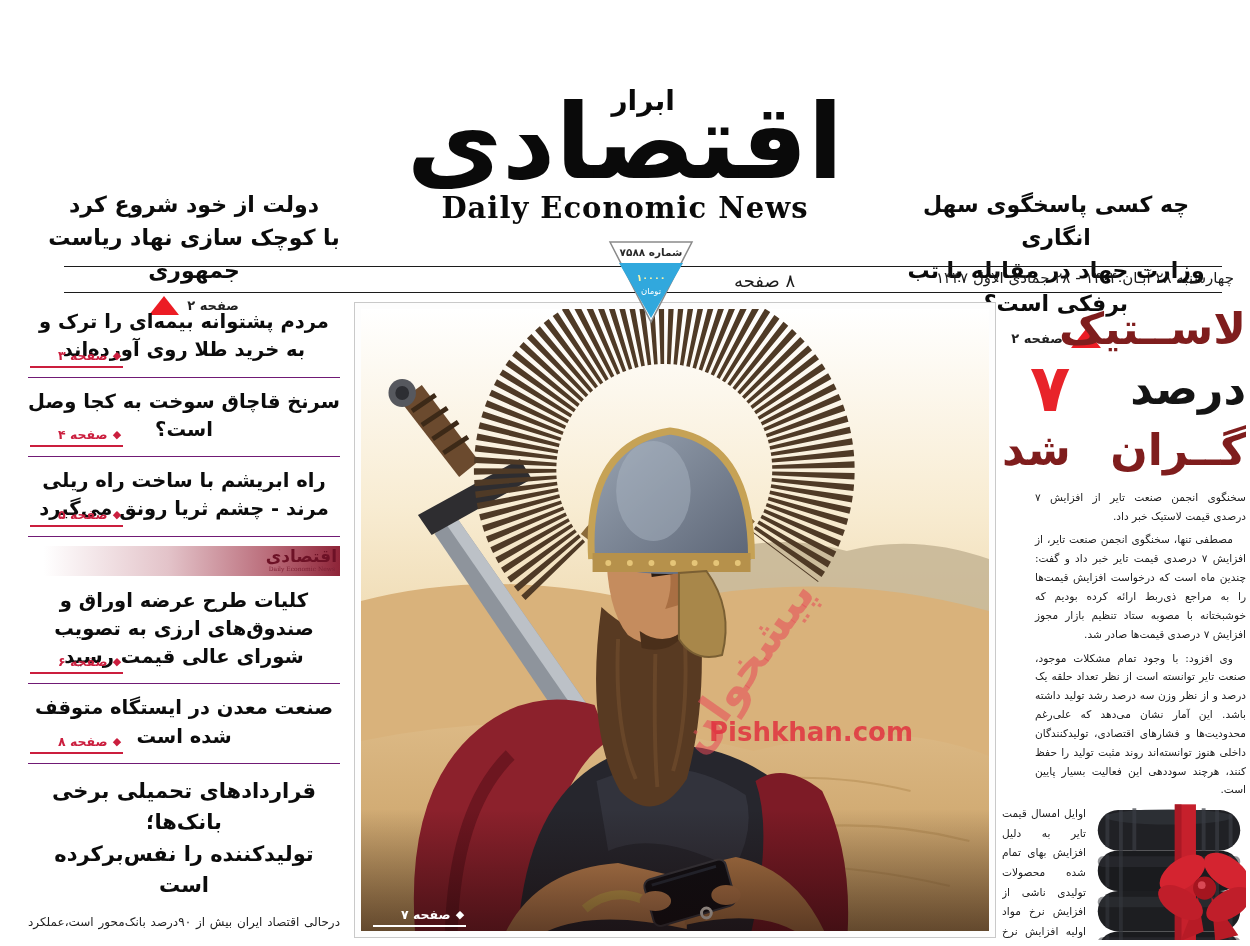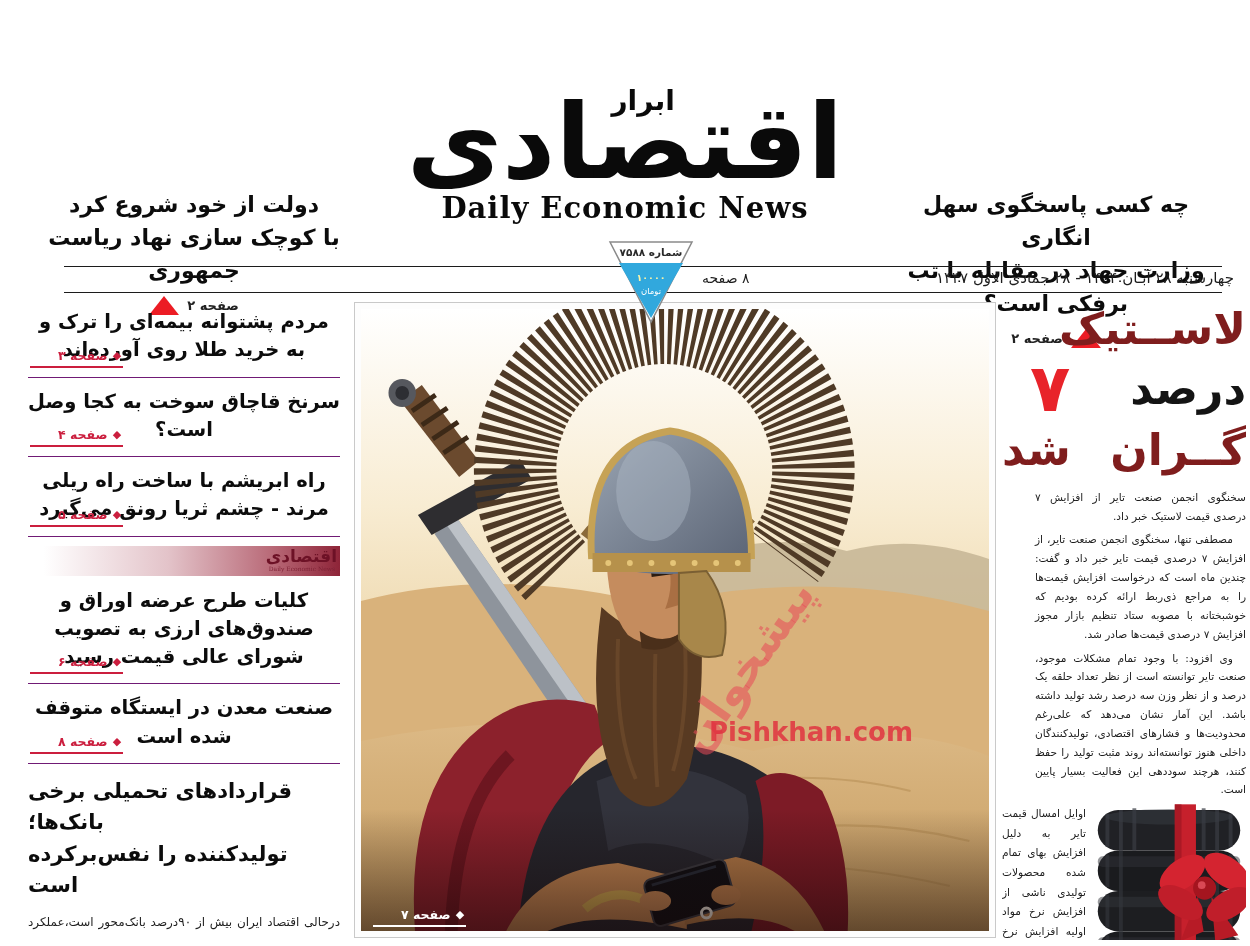--- a/index.html
+++ b/index.html
@@ -24,37 +24,37 @@
                font-size:13px; font-weight:bold; color:#222; }
   .tri-up { width:0; height:0; border-left:15px solid transparent; border-right:15px solid transparent;
             border-bottom:19px solid #ec1c24; display:inline-block; }
 
   
   .rule { position:absolute; left:64px; right:28px; border-top:1.6px solid #1c1c1c; }
   .rule.r1 { top:266px; } .rule.r2 { top:292px; }
   .date-en { position:absolute; left:74px; top:268px; direction:ltr; font-family:"Liberation Serif", serif;
              font-size:16px; letter-spacing:1px; color:#2a2a2a; }
   .date-fa { position:absolute; right:16px; top:269px; font-size:15px; color:#1c1c1c; }
-  .pages-count { position:absolute; left:702px; top:270px; font-size:14px; color:#1c1c1c; }
+  .pages-count { position:absolute; left:734px; top:270px; font-size:18px; color:#1c1c1c; }
   .issue-badge { position:absolute; left:608px; top:240px; width:86px; height:84px; z-index:5; }
 
   
   .sidebar { position:absolute; left:28px; top:298px; width:312px; height:640px; overflow:hidden; }
   .sb-item { position:relative; padding:10px 0 12px; border-bottom:1px solid #701a75; }
   .sb-item .h { font-size:19.5px; font-weight:bold; text-align:center; line-height:1.45; color:#0c0c0c; }
   .pmk { display:inline-flex; align-items:center; gap:5px; color:#cb1e3e; font-size:12.5px; font-weight:bold;
          border-bottom:2px solid #cb1e3e; padding:0 2px 3px 28px; background:transparent; }
   .pmk .dia { font-size:11px; line-height:1; }
   .sb-item .pmk { position:absolute; left:2px; bottom:9px; }
   .logo-strip { height:30px; margin:9px 0 1px; position:relative;
                 background:linear-gradient(to left, #8e2438 0%, #b96a78 22%, #e3c3c9 55%, #ffffff 95%); }
   .logo-strip .t { position:absolute; right:3px; top:0px; color:#6d1126; font-weight:bold; font-size:17px; line-height:1.2; }
   .logo-strip .s { position:absolute; right:5px; top:19px; color:#7e2236; font-size:6px; direction:ltr; font-family:"DejaVu Serif",serif; }
   .sb-story { position:relative; padding-top:12px; }
-  .sb-story .h { font-size:21px; font-weight:bold; line-height:1.5; text-align:left; color:#0c0c0c; }
+  .sb-story .h { font-size:21px; font-weight:bold; line-height:1.5; text-align:center; color:#0c0c0c; }
   .sb-story .body { margin-top:9px; font-size:12px; line-height:1.92; text-align:justify; color:#1f1f1f; }
 
   
   .photoframe { position:absolute; left:354px; top:302px; width:642px; height:636px;
                 border:1px solid #c9c9c9; background:#fdfdfd; padding:6px; }
   .photo { position:relative; width:100%; height:100%; overflow:hidden; background:#f4ead4; }
   .photo svg.scene { position:absolute; inset:0; width:100%; height:100%; }
   .wm-fa { position:absolute; left:285px; top:330px; transform:rotate(-55deg); font-size:46px; font-weight:bold;
            color:rgba(231,72,88,0.55); pointer-events:none; }
   .wm-en { position:absolute; left:320px; top:408px; direction:ltr; font-size:26px; font-weight:bold;

